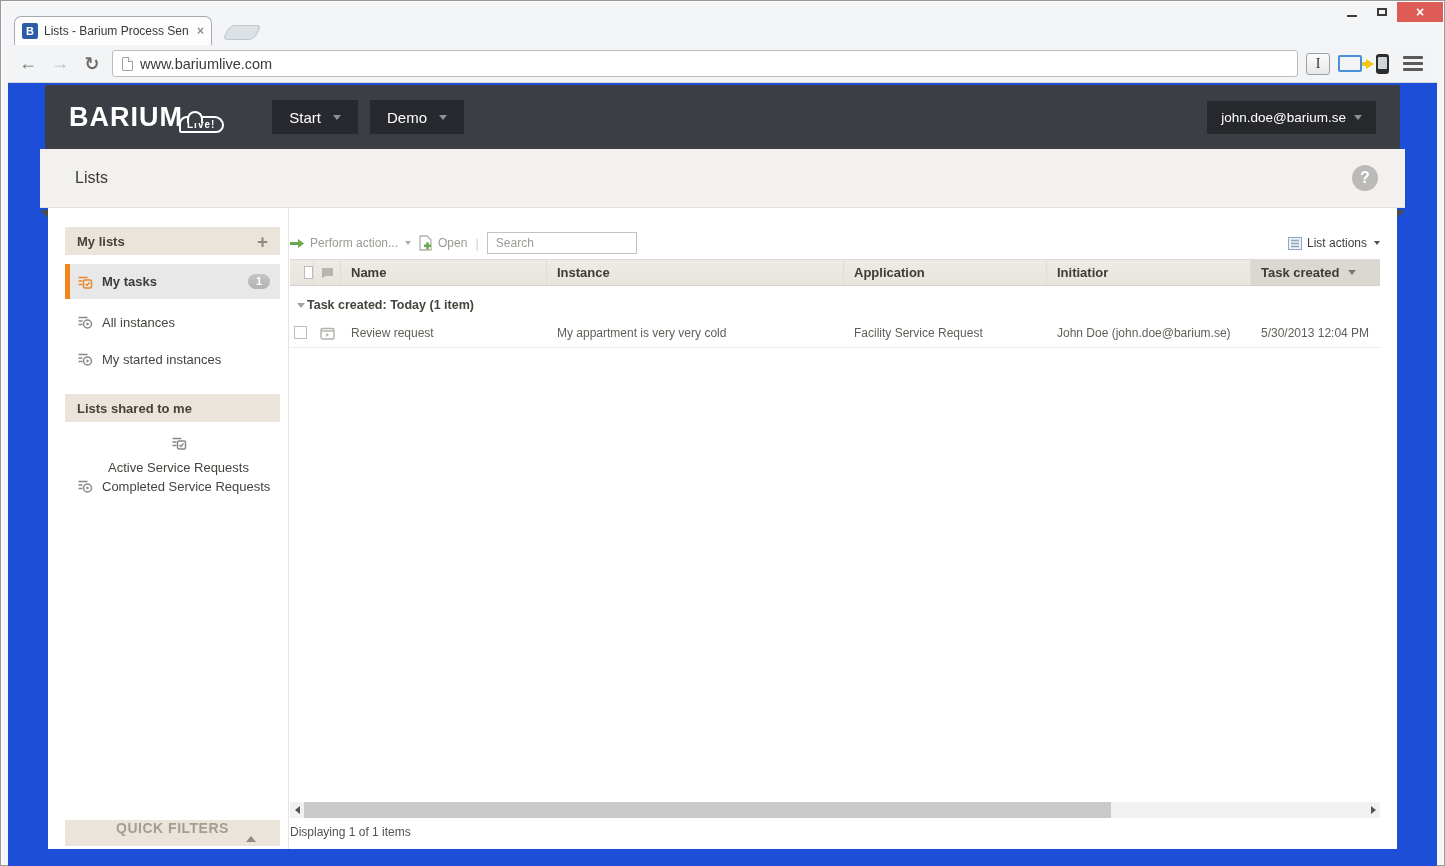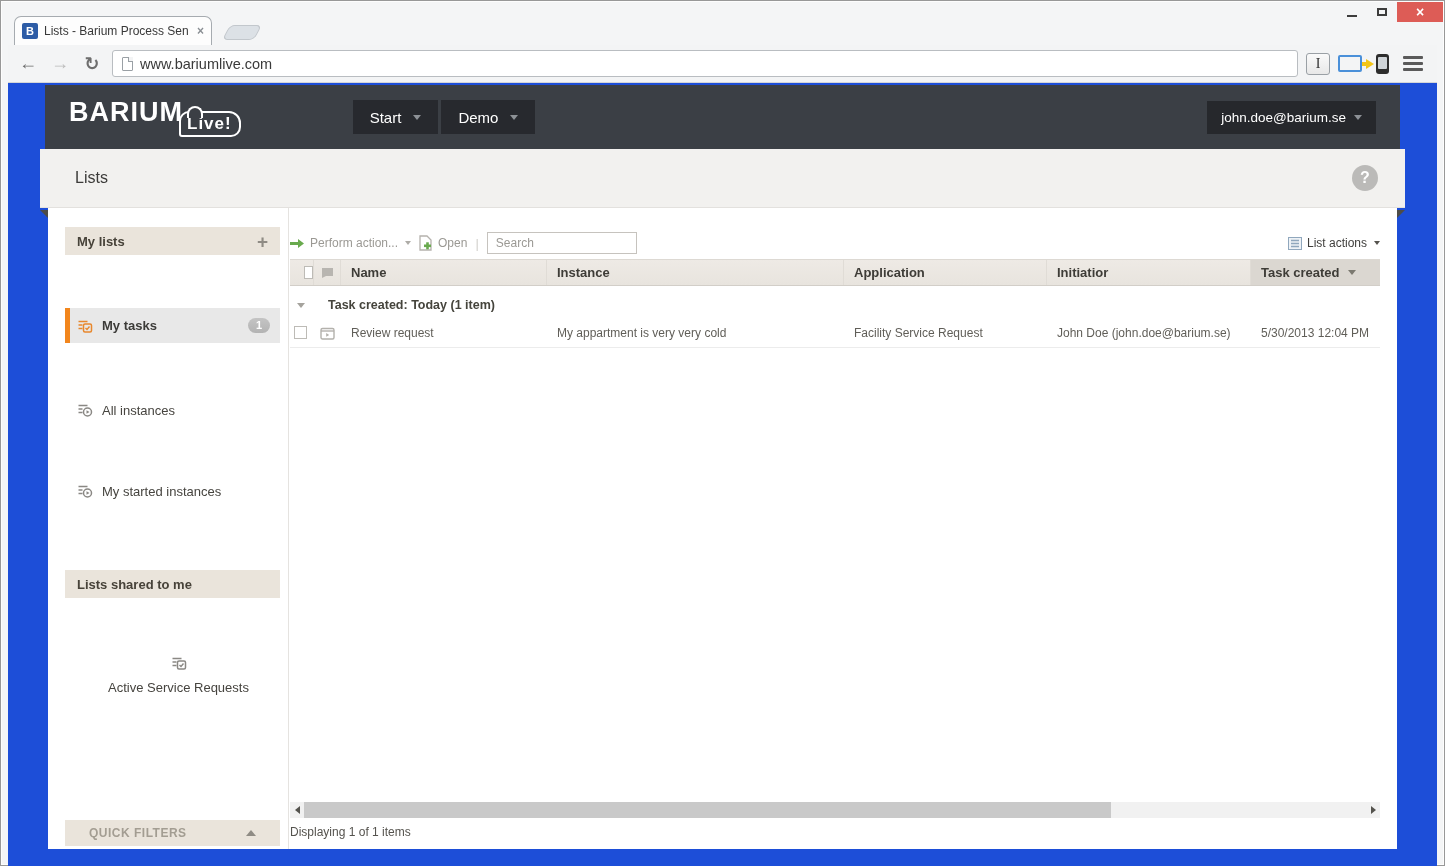--- a/index.html
+++ b/index.html
@@ -51,25 +51,25 @@
                        border-left:8px solid #f3c517; border-top:5px solid transparent; border-bottom:5px solid transparent; }
   .ext-phone .yarrow::before { content:""; position:absolute; left:-12px; top:-2px; width:6px; height:4px; background:#f3c517; }
   .ext-menu { width:20px; height:15px; display:flex; flex-direction:column; justify-content:space-between; margin:0 6px; }
   .ext-menu div { height:3px; background:#5a5a5a; border-radius:1px; }
 
   
   .viewport { height:832px; background:#1d4ed8; position:relative; overflow:hidden; }
 
   .app-header { margin:2px 37px 0; height:64px; background:#3b3f45; display:flex; align-items:center; padding:0 24px; }
   .logo { color:#fff; font-size:27px; font-weight:bold; letter-spacing:1px; display:flex; align-items:flex-start; }
-  .logo-cloud { border:2px solid #fff; border-radius:10px 12px 10px 3px; font-size:17px; font-weight:bold;
+  .logo-cloud { border:2px solid #fff; border-radius:10px 12px 10px 3px; font-size:10px; font-weight:bold;
                 padding:1px 7px 1px 6px; margin-left:-4px; margin-top:14px; position:relative; background:#3b3f45; }
   .logo-cloud::before { content:""; position:absolute; top:-7px; left:6px; width:12px; height:10px;
                         border:2px solid #fff; border-bottom:none; border-radius:10px 10px 0 0; background:#3b3f45; }
-  .nav-group { display:flex; gap:3px; margin-left:112px; }
+  .nav-group { display:flex; gap:12px; margin-left:48px; }
   .nav-btn { background:#27292e; height:34px; padding:0 17px; display:flex; align-items:center; gap:12px;
              color:#fff; font-size:15px; cursor:pointer; }
   .chev-down { width:0; height:0; border-left:4px solid transparent; border-right:4px solid transparent;
                border-top:5px solid #8d9196; }
   .user-btn { margin-left:auto; background:#26282c; height:33px; padding:0 14px; display:flex; align-items:center;
               gap:8px; color:#fff; font-size:13.5px; cursor:pointer; }
 
   .title-bar { margin:0 32px; height:59px; background:#f2f1ef; display:flex; align-items:center;
                border-bottom:1px solid #e3e1de; position:relative; z-index:2;gap:39px; }
   .page-title { font-size:16px; color:#3c3b39; padding-left:35px; }
@@ -77,37 +77,37 @@
                  background:#bbbab8; color:#fff; font-size:16px; font-weight:bold;
                  display:flex; align-items:center; justify-content:center; cursor:pointer; }
   .fold { position:absolute; width:9px; height:9px; top:127px; z-index:1; }
   .fold.left  { left:32px;  background:#4d4c49; clip-path:polygon(0 0,100% 0,100% 100%); }
   .fold.right { right:32px; background:#4d4c49; clip-path:polygon(0 0,100% 0,0 100%); }
 
   
   .sheet { margin:0 40px; height:641px; background:#fff; display:flex; position:relative; z-index:2; }
 
   
-  .sidebar { width:240px; display:flex; flex-direction:column; padding:19px 0 3px 17px;gap:44px; }
+  .sidebar { width:240px; display:flex; flex-direction:column; padding:19px 0 3px 17px; }
   .side-header { width:215px; height:28px; background:#eae4db; display:flex; align-items:center;
                  padding:0 12px; font-size:13px; font-weight:bold; color:#474239; }
   .plus { margin-left:auto; color:#8f8b84; font-size:19px; font-weight:bold; line-height:1; cursor:pointer; }
   .side-item { width:215px; height:28px; margin-top:9px; display:flex; align-items:center; gap:9px;
                padding-left:12px; font-size:13px; color:#46443f; cursor:pointer; }
   .side-item svg { flex:0 0 auto; color:#8a8884; }
   .side-item.selected { height:35px; margin-top:9px; background:#e8e8e8; border-left:5px solid #f2861d;
                         padding-left:7px; font-weight:bold; color:#3c3b38; }
   .side-item.selected svg { color:#e8872c; }
   .badge { margin-left:auto; margin-right:10px; background:linear-gradient(#c4c4c4,#b3b3b3); color:#fff;
            font-size:11px; font-weight:bold; border-radius:9px; padding:1px 8px 2px; }
   .mt12 { margin-top:21px; }
   .mt13 { margin-top:13px;flex-direction:column; }
   .side-spacer { flex:1; }
   .quick-filters { width:215px; height:26px; background:#eae4db; display:flex; align-items:center;
-                   padding:0 24px; font-size:12px; font-weight:bold; letter-spacing:0.5px; color:#a39d92; cursor:pointer; }
+                   padding:0 24px; font-size:14px; font-weight:bold; letter-spacing:0.5px; color:#a39d92; cursor:pointer;flex-direction:column; }
   .tri-up-hollow { margin-left:auto; width:0; height:0; border-left:5px solid transparent; border-right:5px solid transparent;
                    border-bottom:6px solid #8f8b84; }
 
   
   .main { flex:1; border-left:1px solid #e5e3e0; display:flex; flex-direction:column;
           padding:22px 17px 8px 1px; min-width:0; }
   .list-toolbar { height:26px; display:flex; align-items:center; gap:8px; font-size:12px; color:#9b9994; }
   .tb-group { display:flex; align-items:center; gap:5px; cursor:pointer; }
   .chev-sm { width:0; height:0; border-left:3.5px solid transparent; border-right:3.5px solid transparent;
              border-top:4px solid #aeaca7; margin-left:2px; }
@@ -123,21 +123,21 @@
            border-top:1px solid #ddd9d3; border-bottom:1px solid #d2cec8; }
   .th { display:flex; align-items:center; padding-left:10px; font-size:13px; font-weight:bold; color:#3e3c37;
         border-right:1px solid #e0dcd6; cursor:pointer; }
   .th.icon-col { padding-left:0; justify-content:center; }
   .th.sorted { background:#dbd7d1; border-right:none; }
   .sort-chev { width:0; height:0; border-left:4px solid transparent; border-right:4px solid transparent;
                border-top:5px solid #7b7970; margin-left:8px; }
   .checkbox { width:13px; height:13px; background:#fff; border:1px solid #bdbbb6; cursor:pointer; }
   .th .checkbox { margin-left:4px; }
 
-  .group-row { margin-top:6px; height:26px; display:flex; align-items:center; gap:23px; padding-left:7px; }
+  .group-row { margin-top:6px; height:26px; display:flex; align-items:center; gap:2px; padding-left:7px; }
   .group-chev { width:0; height:0; border-left:4px solid transparent; border-right:4px solid transparent;
                 border-top:5px solid #a5a39d; }
   .group-label { font-size:12.5px; font-weight:bold; color:#45443c; }
 
   .data-row { height:30px; align-items:center; font-size:12px; color:#605e58; border-bottom:1px solid #ececec; cursor:pointer; }
   .cell { padding-left:10px; white-space:nowrap; overflow:hidden; }
   .cell.icon-col { padding-left:0; display:flex; justify-content:center; }
   .data-row .checkbox { margin-left:4px; }
 
   .main-spacer { flex:1; }
@@ -270,20 +270,28 @@
 
         <div class="side-item mt13">
           <svg width="16" height="16" viewBox="0 0 16 16">
             <path d="M1.5 3.5h9M1.5 7h4M1.5 10.5h4" stroke="currentColor" stroke-width="1.7" fill="none"></path>
             <rect x="6.5" y="6" width="8" height="8" rx="1.5" fill="none" stroke="currentColor" stroke-width="1.5"></rect>
             <path d="M8.5 10l1.5 1.5L12.5 8.5" stroke="currentColor" stroke-width="1.4" fill="none"></path>
           </svg>
           <span>Active Service Requests</span>
         </div>
 
+        <div class="side-item">
+          <svg width="16" height="16" viewBox="0 0 16 16">
+            <path d="M1.5 3.5h9M1.5 7h4M1.5 10.5h4" stroke="currentColor" stroke-width="1.7" fill="none"></path>
+            <circle cx="10.5" cy="10" r="4" fill="none" stroke="currentColor" stroke-width="1.5"></circle>
+            <path d="M9.5 8.2v3.6l3-1.8z" fill="currentColor"></path>
+          </svg>
+          <span>Completed Service Requests</span>
+        </div>
 
         <div class="side-spacer"></div>
 
         <div class="quick-filters">
           <span>QUICK FILTERS</span>
           <span class="tri-up-hollow"></span>
         </div>
       </div>
 
       <div class="main">

